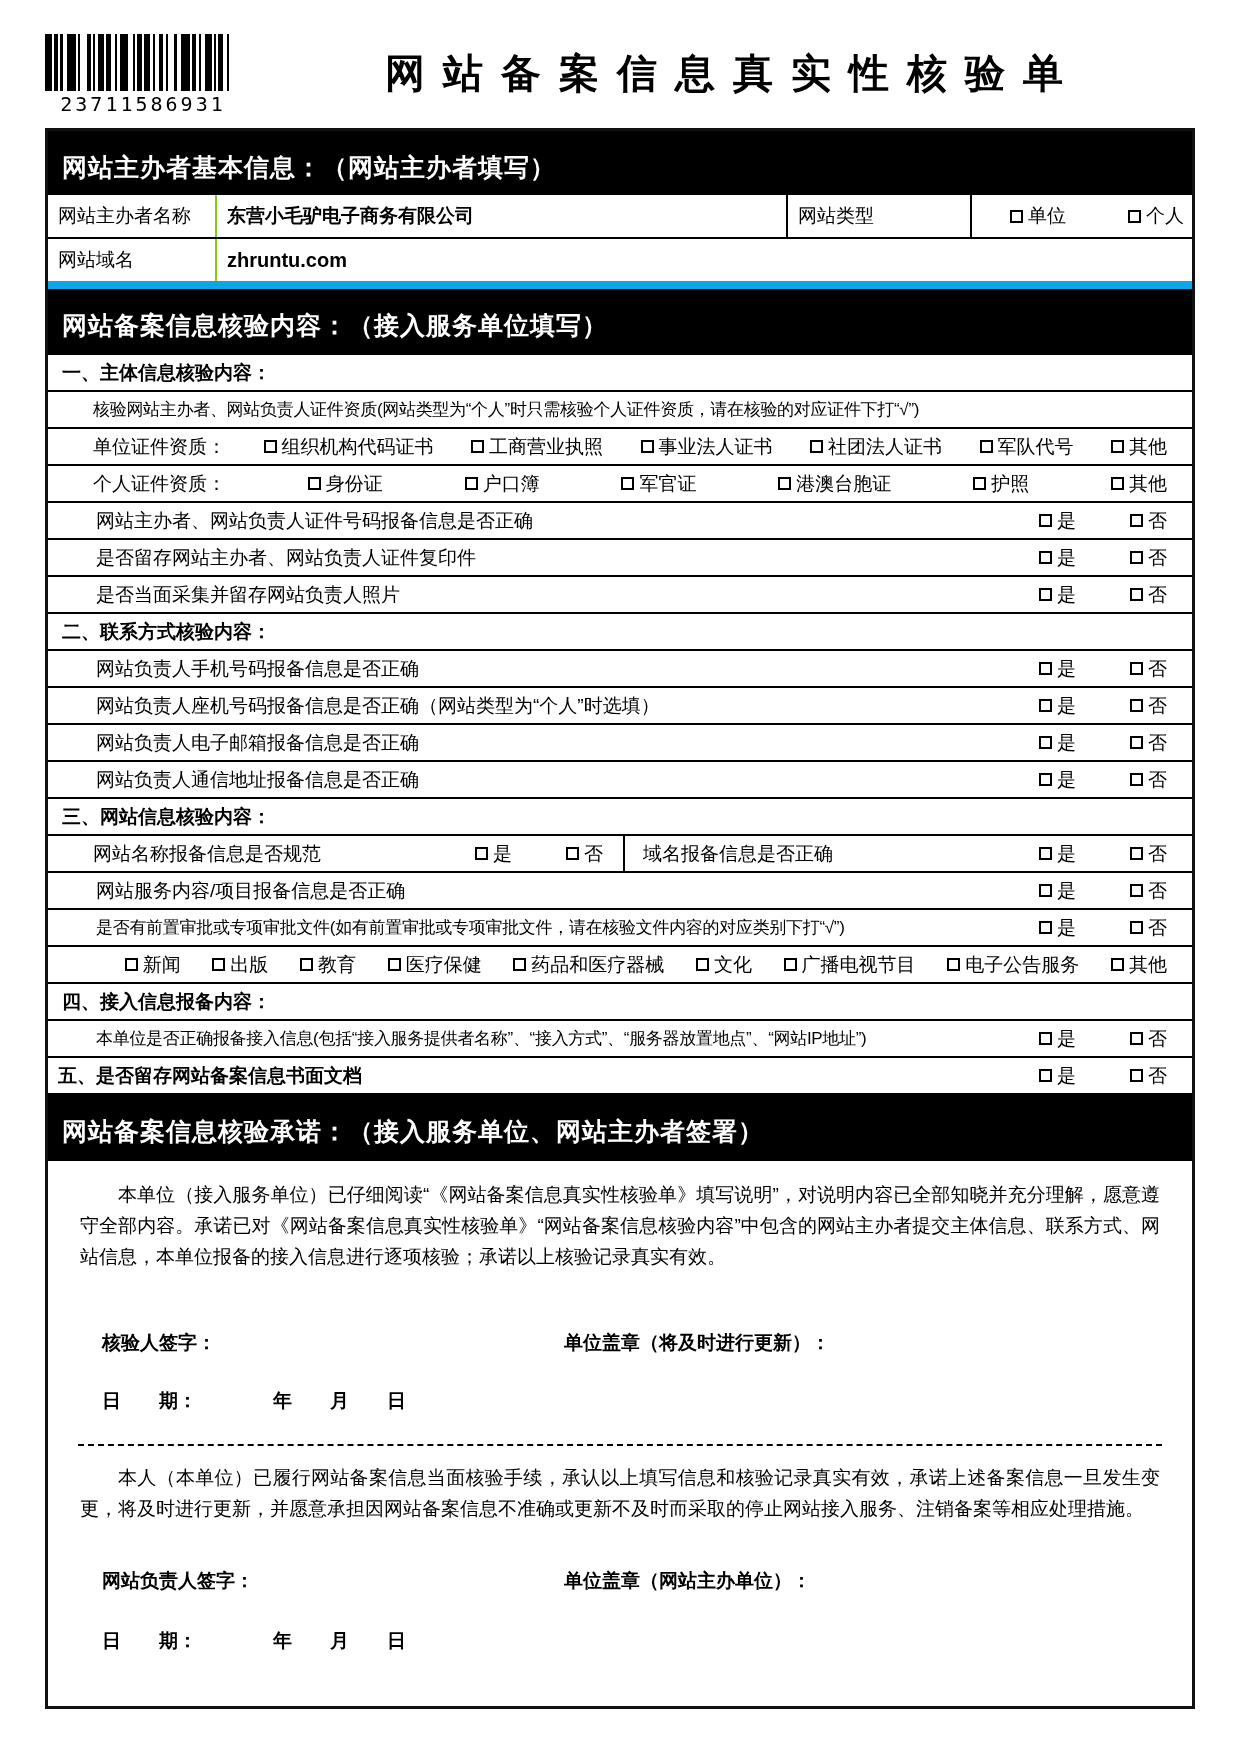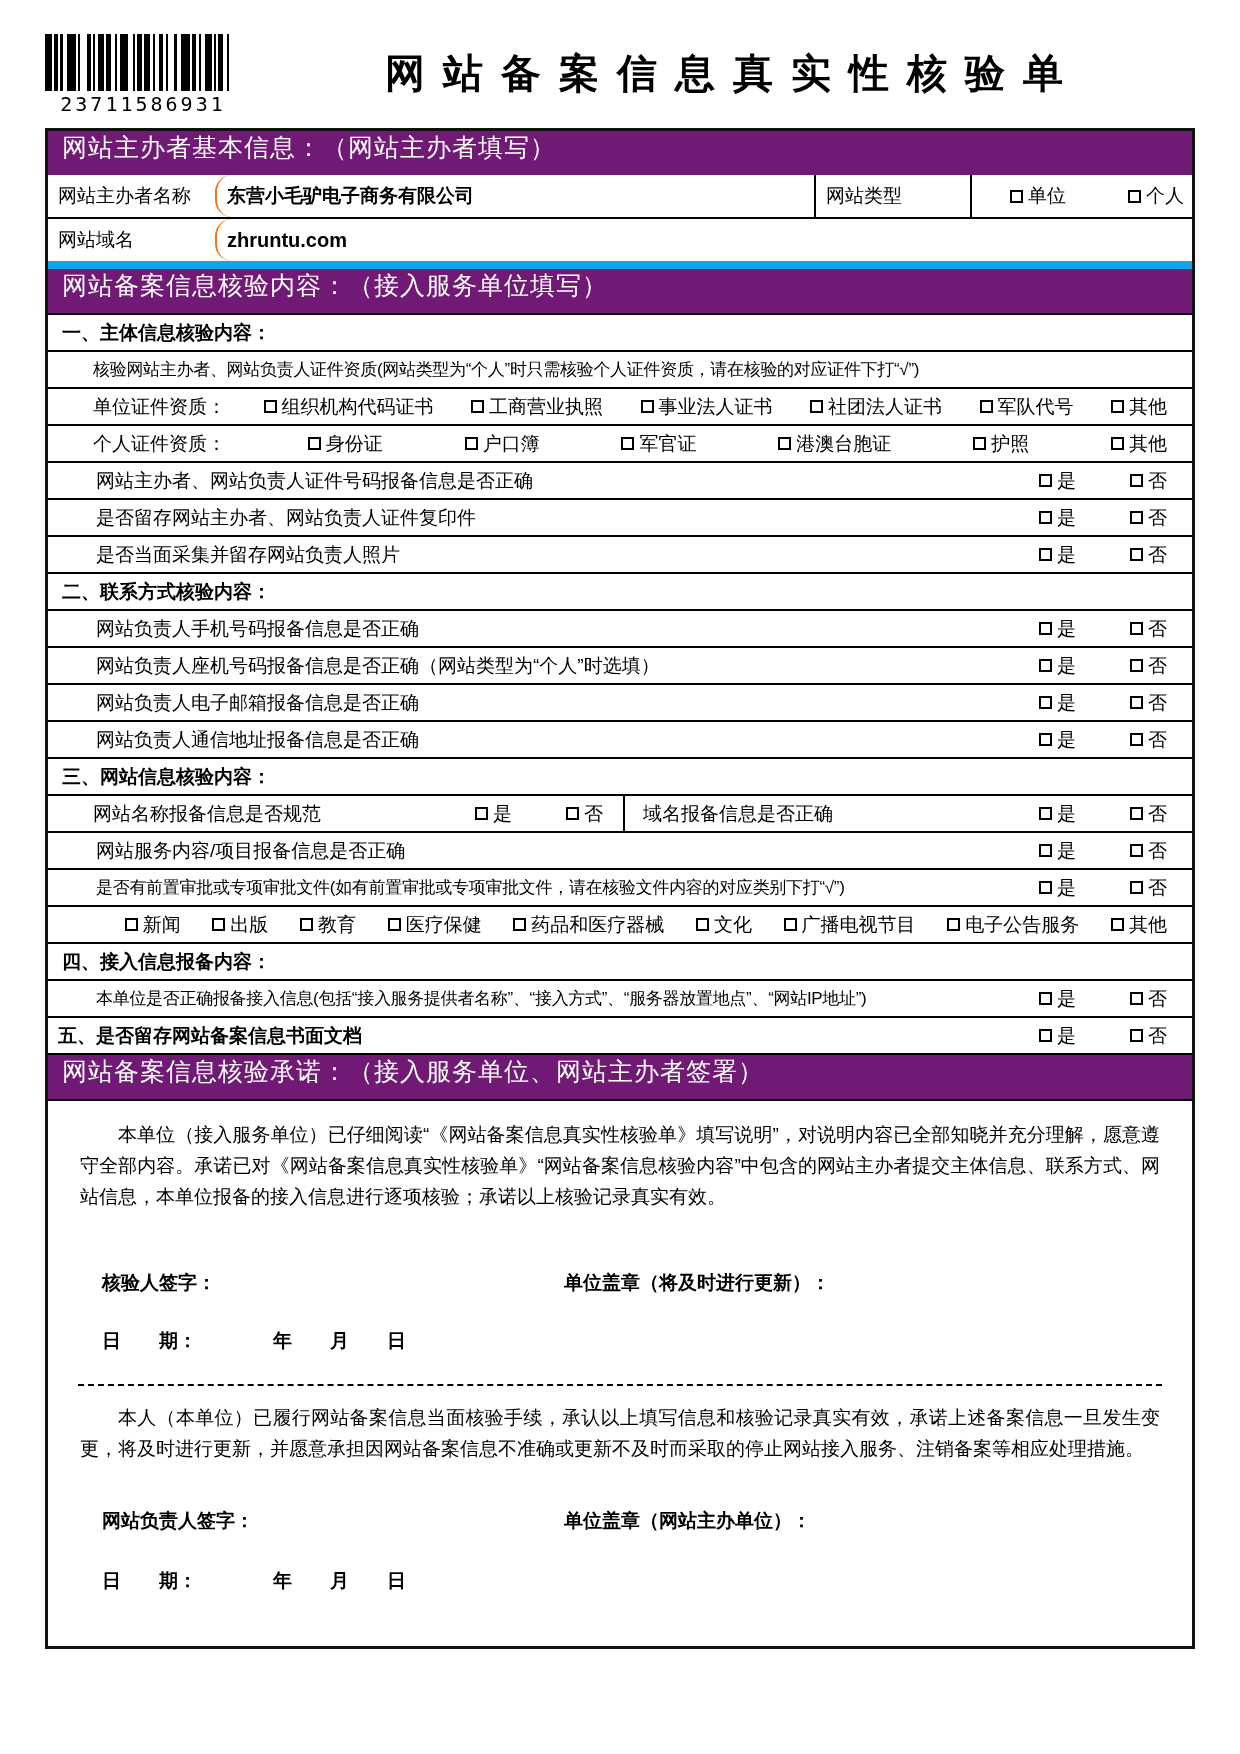--- a/index.html
+++ b/index.html
@@ -10,29 +10,29 @@
   .top{display:flex;align-items:flex-start;margin-bottom:12px;}
   .barcode-wrap{width:196px;flex:0 0 auto;}
   .bars{height:57px;display:flex;}
   .bars span{display:block;height:100%;}
   .bars .b{background:#000;}
   .barcode-num{font-family:"DejaVu Sans Mono","Liberation Mono",monospace;font-size:20px;letter-spacing:3px;text-align:center;margin-top:1px;}
   .main-title{flex:1;text-align:center;font-size:40px;font-weight:bold;letter-spacing:18px;white-space:nowrap;padding-top:12px;padding-left:30px;}
 
   
   .form{border:3px solid #111;}
-  .bar-header{background:#701a75;color:#fff;font-size:25px;font-weight:normal;padding:0 14px 11px 14px;letter-spacing:1px;}
+  .bar-header{background:#000000;color:#fff;font-size:25px;font-weight:bold;padding:20px 14px 11px 14px;letter-spacing:1px;}
 
   
   .info-row{display:flex;align-items:stretch;border-top:2px solid #000;font-size:19px;}
   .info-row:first-child{border-top:none;}
   .icell{display:flex;align-items:center;box-sizing:border-box;padding:8px 10px;min-height:40px;}
   .icell.lab{width:167px;flex:0 0 auto;}
-  .icell.val{flex:1;border-left:2px solid #f97316;font-weight:bold;border-radius:17px;}
-  .icell.typ{width:156px;flex:0 0 auto;border-left:2px solid #000;}
+  .icell.val{flex:1;border-left:2px solid #84cc16;font-weight:bold;}
+  .icell.typ{width:184px;flex:0 0 auto;border-left:2px solid #000;}
   .icell.opt{width:222px;flex:0 0 auto;border-left:2px solid #000;gap:34px;}
   .domain-val{font-weight:bold;font-size:20px;}
 
   
   .cb{display:inline-block;width:13px;height:13px;border:2px solid #000;box-sizing:border-box;margin-right:5px;vertical-align:-1px;flex:0 0 auto;background:#fff;}
   .opt-item{white-space:nowrap;display:inline-flex;align-items:center;padding-left:28px;}
 
   
   .vrow{display:flex;align-items:center;border-top:2px solid #000;min-height:37px;font-size:19px;box-sizing:border-box;}
   .vrow .txt{padding-left:45px;}

